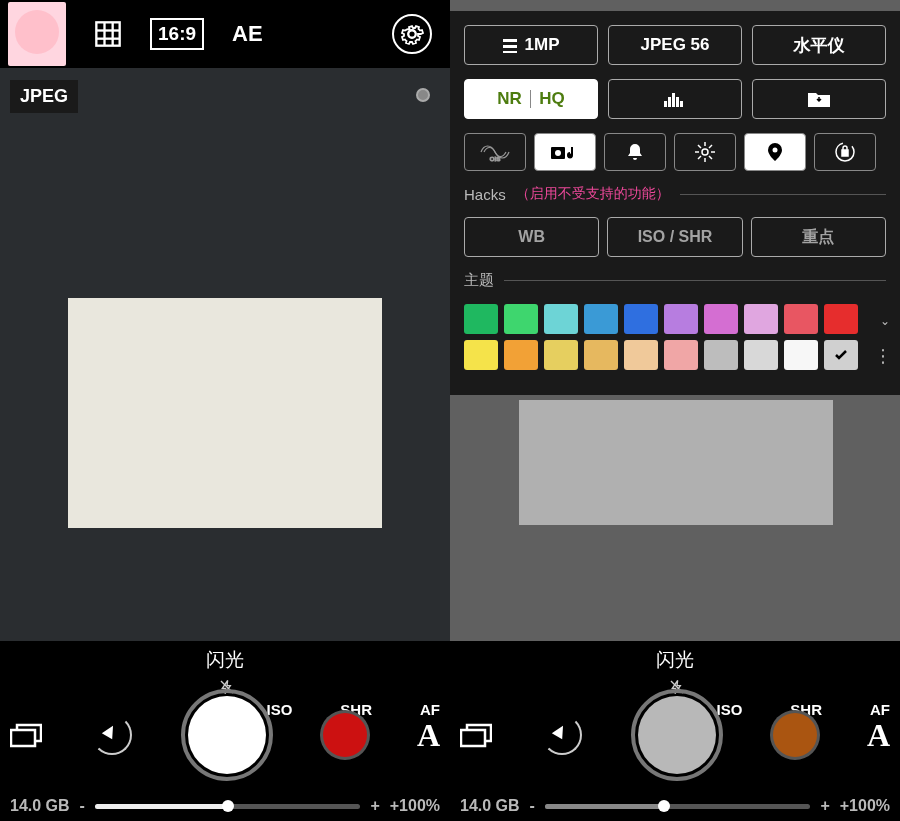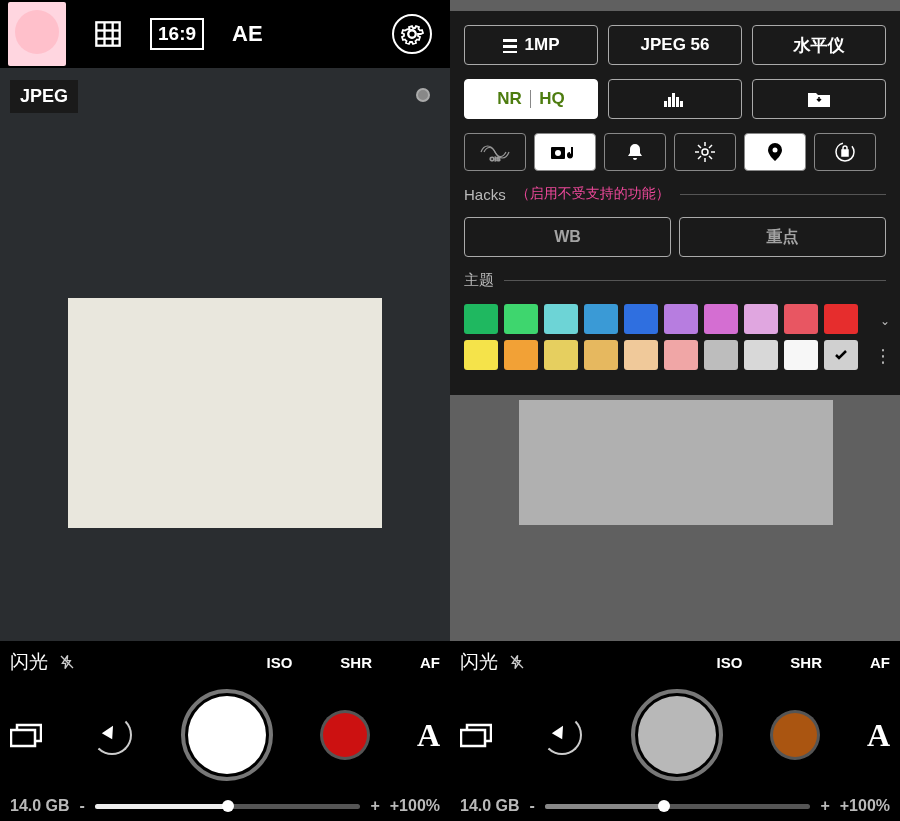--- a/index.html
+++ b/index.html
@@ -108,20 +108,21 @@
     background: #000;
     display: flex;
     flex-direction: column;
     padding: 6px 10px 2px 10px;
   }
   .bottom-row1 {
     display: flex;
     align-items: center;
     height: 30px;
     gap: 6px;
+    flex-direction: column;
   }
   .flash-label { font-size: 19px; font-weight: 400; }
   .flash-icon { width:18px; height:18px; margin-left: 4px; display: inline-flex; align-items:center; justify-content:center; }
   .row1-right { margin-left: auto; display:flex; gap:48px; align-items:center; }
   .iso-label, .shr-label, .af-label { font-size: 15px; font-weight: 700; }
   .bottom-row2 {
     flex: 1;
     display: flex;
     align-items: center;
     justify-content: space-between;
@@ -483,20 +484,21 @@
       </div>
 
       <div class="section-header">
         <span>Hacks</span>
         <span style="color:#ec4899;font-size:14px">（启用不受支持的功能）</span>
         <div class="line"></div>
       </div>
 
       <div class="hack-row">
         <div class="hack-btn">WB</div>
+        <div class="hack-btn">ISO / SHR</div>
         <div class="hack-btn">重点</div>
       </div>
 
       <div class="section-header">
         <span>主题</span>
         <div class="line"></div>
       </div>
 
       <div class="color-grid">
         <div class="color-row" id="color-row-1">

